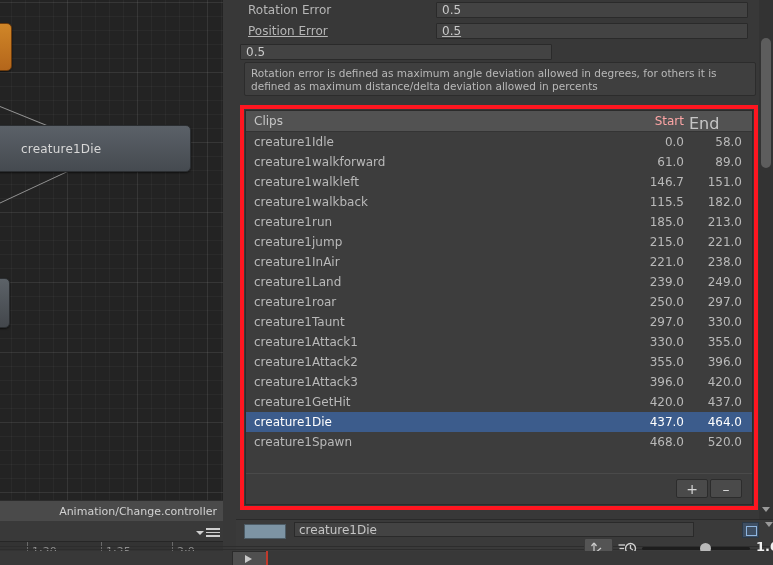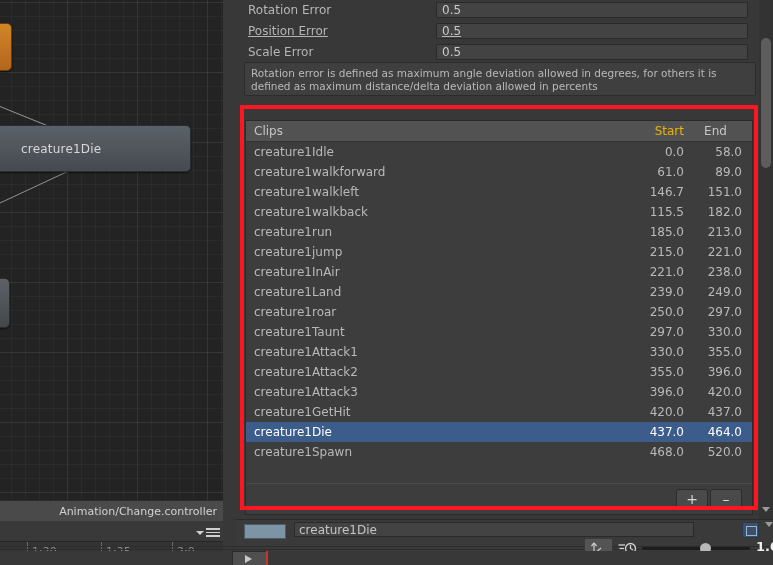--- a/index.html
+++ b/index.html
@@ -92,29 +92,29 @@
 
   
   .redbox{
     position:absolute;left:240px;top:105px;width:518px;height:405px;
     border:4px solid #ff1620;box-sizing:border-box;pointer-events:none;z-index:30;
   }
 
   
   .clips{
     position:absolute;left:245px;top:110px;width:508px;height:395px;
-    background:#3d3d3d;border:1px solid #2b2b2b;box-sizing:border-box;overflow:hidden;margin-top:10px;
+    background:#3d3d3d;border:1px solid #2b2b2b;box-sizing:border-box;overflow:hidden;
   }
   .clips-head{
     position:absolute;left:0;top:0;width:100%;height:21px;background:#525252;
     border-bottom:1px solid #343434;box-sizing:border-box;
   }
   .clips-head .h-clips{position:absolute;left:8px;top:3px;color:#c6c6c6;font-size:12px;}
-  .clips-head .h-start{position:absolute;left:375px;width:63px;text-align:right;top:3px;color:#eab308;font-size:12px;}
-  .clips-head .h-end{position:absolute;left:443px;width:53px;text-align:center;top:3px;color:#c6c6c6;font-size:12px;}
+  .clips-head .h-start{position:absolute;left:375px;width:63px;text-align:right;top:3px;color:#fca5a5;font-size:12px;}
+  .clips-head .h-end{position:absolute;left:443px;width:53px;text-align:left;top:3px;color:#c6c6c6;font-size:16px;}
 
   .clip-rows{position:absolute;left:0;top:21px;width:100%;}
   .crow{position:relative;height:20px;}
   .crow.sel{background:#3c5c8c;}
   .crow .cname{position:absolute;left:8px;top:3px;color:#b9b9b9;font-size:12px;}
   .crow .cstart{position:absolute;left:375px;width:63px;text-align:right;top:3px;color:#b9b9b9;font-size:12px;}
   .crow .cend{position:absolute;left:443px;width:53px;text-align:right;top:3px;color:#b9b9b9;font-size:12px;}
   .crow.sel .cname,.crow.sel .cstart,.crow.sel .cend{color:#ffffff;}
 
   .clips-foot{
@@ -214,21 +214,20 @@
 
     <div class="frow" style="top:0px;">
       <div class="fname">Rotation Error</div>
       <div class="fval">0.5</div>
     </div>
     <div class="frow" style="top:21px;text-decoration:underline;">
       <div class="fname">Position Error</div>
       <div class="fval">0.5</div>
     </div>
     <div class="frow" style="top:42px;">
-      <div class="fname">Scale Error</div>
       <div class="fval">0.5</div>
     </div>
 
     <div class="helpbox">Rotation error is defined as maximum angle deviation allowed in degrees, for others it is defined as maximum distance/delta deviation allowed in percents</div>
 
     <div class="clips" style="left:9px;top:110px;">
       <div class="clips-head">
         <span class="h-clips">Clips</span>
         <span class="h-start">Start</span>
         <span class="h-end">End</span>

